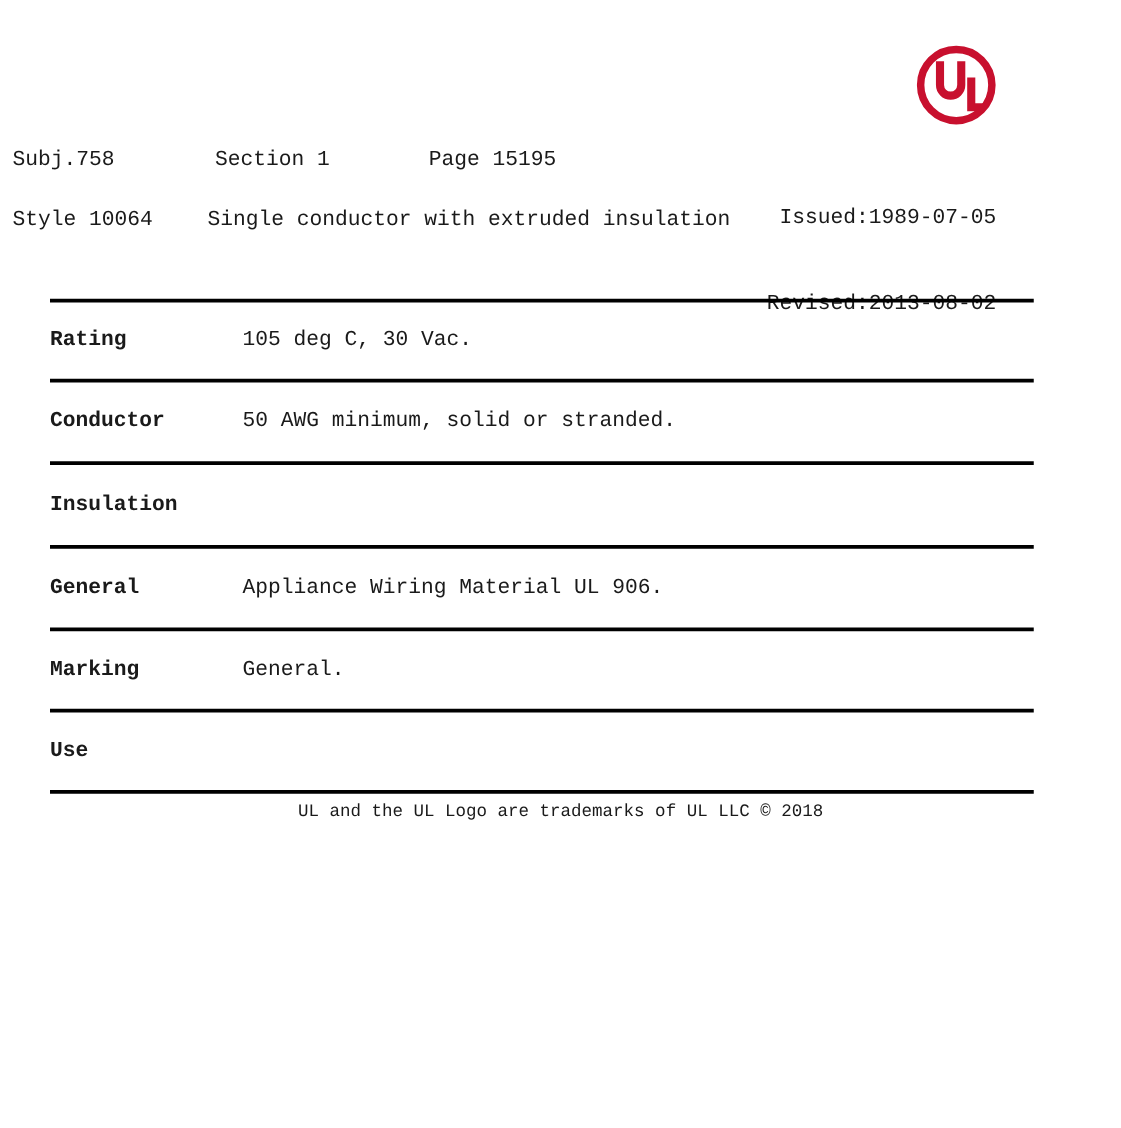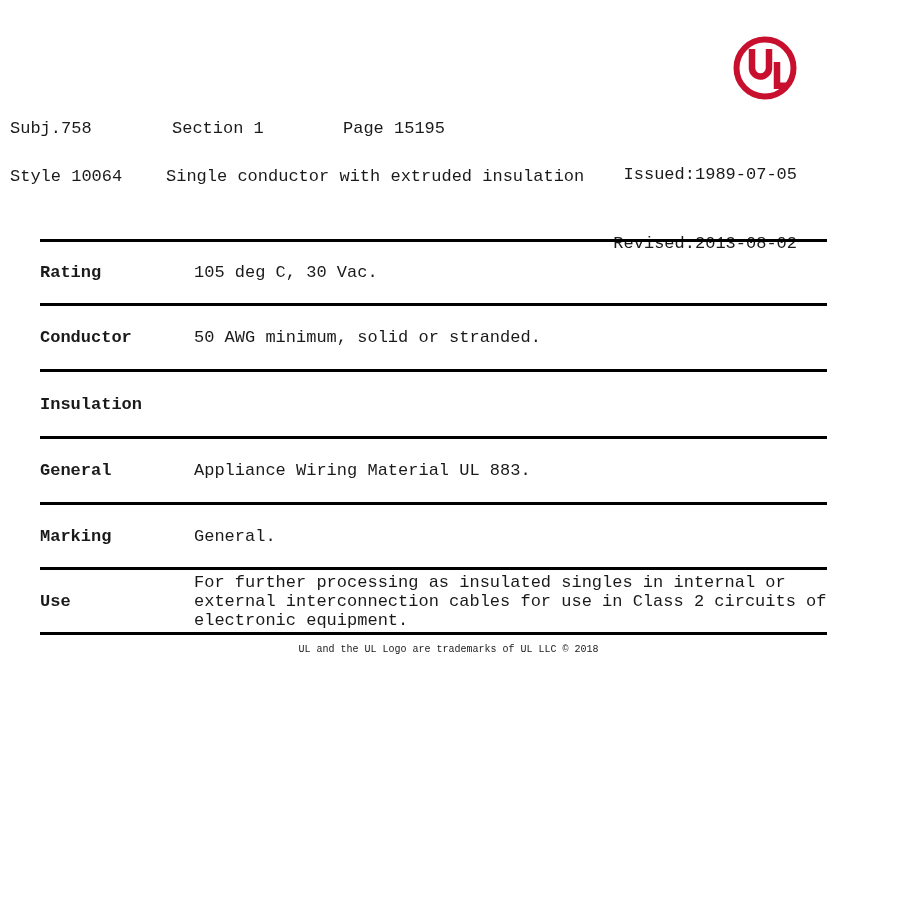--- a/index.html
+++ b/index.html
@@ -47,21 +47,21 @@
     font-size: 17px;
     line-height: 19px;
     white-space: pre;
     font-family: Liberation Mono, monospace;
   }
 
   
   .footer {
     left: 0; top: 642px; width: 897px;
     text-align: center;
-    font-size: 10px;
+    font-size: 14px;
     line-height: 16px;
     white-space: pre;
   }
 </style>
 </head>
 <body>
 
 <div class="page">
 
   <div class="abs logo">
@@ -96,32 +96,29 @@
       <div class="tlabel">Conductor</div>
       <div class="tvalue">50 AWG minimum, solid or stranded.</div>
     </div>
 
     <div class="trow" style="height:64px">
       <div class="tlabel">Insulation</div>
     </div>
 
     <div class="trow" style="height:63px">
       <div class="tlabel">General</div>
-      <div class="tvalue">Appliance Wiring Material UL 883.</div>
+      <div class="tvalue">Appliance Wiring Material UL 906.</div>
     </div>
 
     <div class="trow" style="height:62px">
       <div class="tlabel">Marking</div>
       <div class="tvalue">General.</div>
     </div>
 
     <div class="trow last" style="height:62px">
       <div class="tlabel">Use</div>
-      <div class="tvalue">For further processing as insulated singles in internal or
-external interconnection cables for use in Class 2 circuits of
-electronic equipment.</div>
     </div>
 
   </div>
 
   <div class="abs footer">UL and the UL Logo are trademarks of UL LLC © 2018</div>
 
 </div>
 
 </body></html>

